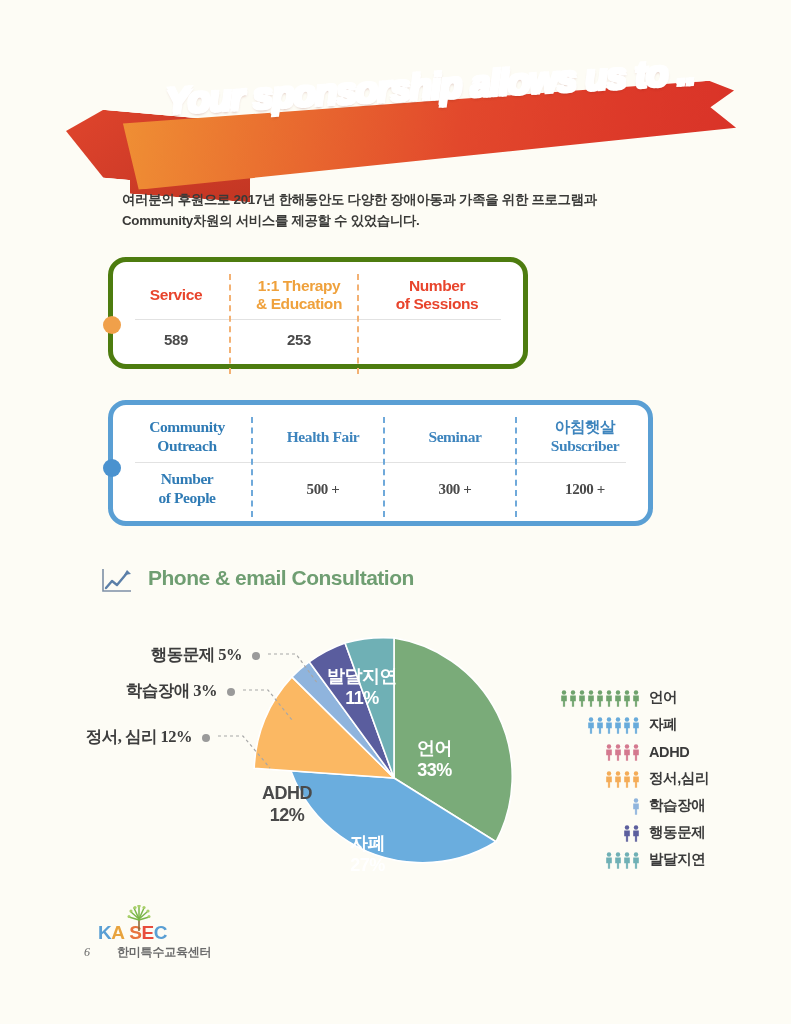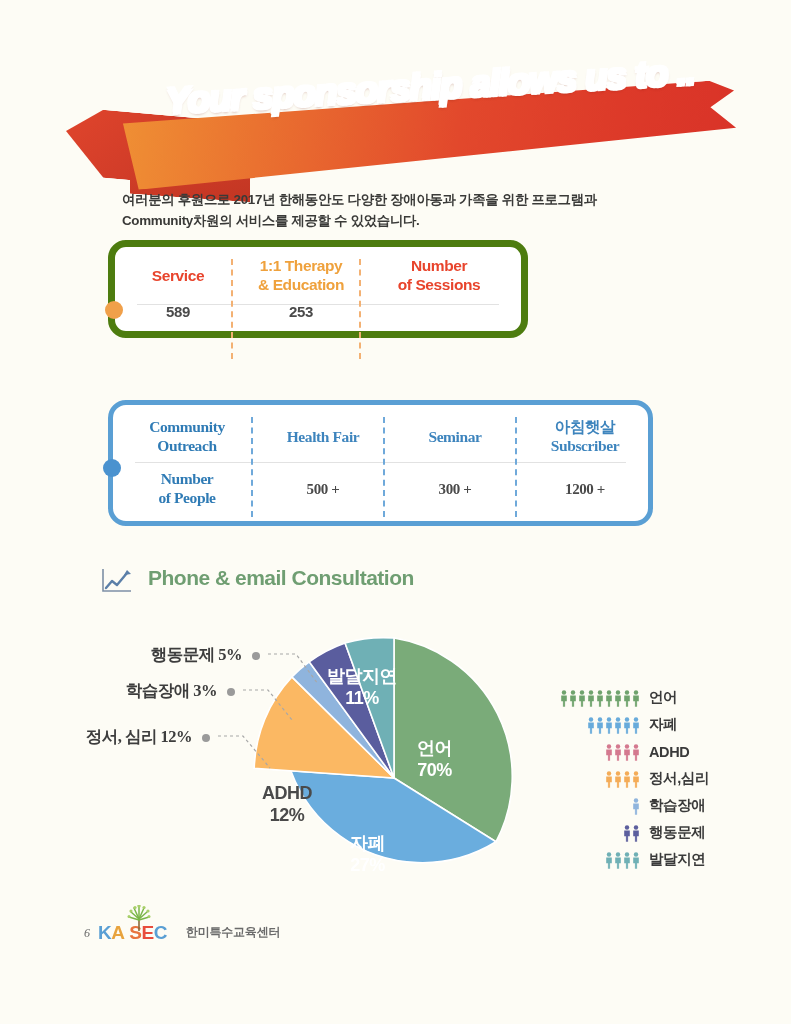--- a/index.html
+++ b/index.html
@@ -85,23 +85,23 @@
   .intro div { white-space: nowrap; }
 
   
   .card {
     position: absolute;
     box-sizing: border-box;
     border-radius: 18px;
     background: #ffffff;
   }
   .card.orange {
-    left: 108px; top: 240px;
-    width: 420px; height: 98px;
-    border: 7px solid #4d7c0f;
+    left: 108px; top: 257px;
+    width: 420px; height: 112px;
+    border: 5px solid #4d7c0f;
   }
   .card.blue {
     left: 108px; top: 400px;
     width: 545px; height: 126px;
     border: 5px solid #5a9fd4;
   }
   .bullet-dot {
     position: absolute;
     width: 18px; height: 18px;
     border-radius: 50%;
@@ -244,21 +244,21 @@
     align-items: flex-end;
     gap: 8px;
   }
   .page-num {
     font-size: 12px;
     color: #6a6a6a;
     font-family: "Liberation Serif", serif;
     font-style: italic;
     padding-bottom: 3px;
   }
-  .logo { display: flex; align-items: center; position: relative; }
+  .logo { display: flex; align-items: flex-start; position: relative; flex-direction: column; }
   .logo-word {
     font-size: 19px;
     font-weight: bold;
     letter-spacing: -0.5px;
     font-family: "Liberation Sans", sans-serif;
   }
   .logo-word span { display: inline-block; }
   .logo-k { color: #5a9fd4; }
   .logo-a { color: #e8a33d; }
   .logo-i { color: #7ab648; visibility: hidden; }
@@ -385,21 +385,21 @@
       <path d="M150,150 L47.91,48.92 A140,140 0 0,1 65.19,33.80 Z" fill="#8fb4dd" stroke="#ffffff" stroke-width="1.6"></path>
 
       <path d="M150,150 L65.19,33.80 A140,140 0 0,1 101.06,14.96 Z" fill="#5a5d9e" stroke="#ffffff" stroke-width="1.6"></path>
 
       <path d="M150,150 L101.06,14.96 A140,140 0 0,1 150,10 Z" fill="#6fb0b5" stroke="#ffffff" stroke-width="1.6"></path>
     </g>
   </svg>
 
   <div style="position:absolute; left:417px; top:110px; text-align:center; color:#ffffff; font-weight:bold; font-size:18px; line-height:1.2; letter-spacing:-0.5px;">
     <div>언어</div>
-    <div>70%</div>
+    <div>33%</div>
   </div>
 
   <div style="position:absolute; left:350px; top:205px; text-align:center; color:#ffffff; font-weight:bold; font-size:18px; line-height:1.2; letter-spacing:-0.5px;">
     <div>자폐</div>
     <div>27%</div>
   </div>
 
   <div style="position:absolute; left:262px; top:155px; text-align:center; color:#4a4a4a; font-weight:bold; font-size:18px; line-height:1.2; letter-spacing:-0.5px;">
     <div>ADHD</div>
     <div>12%</div>

